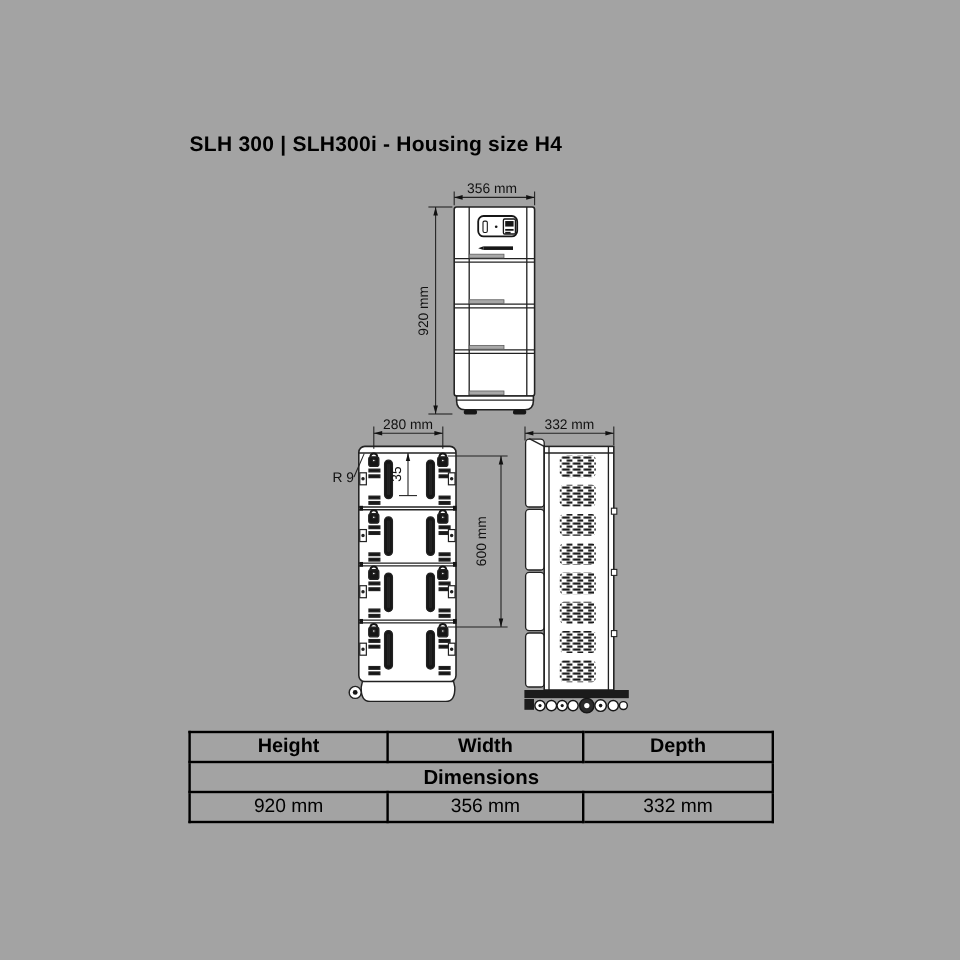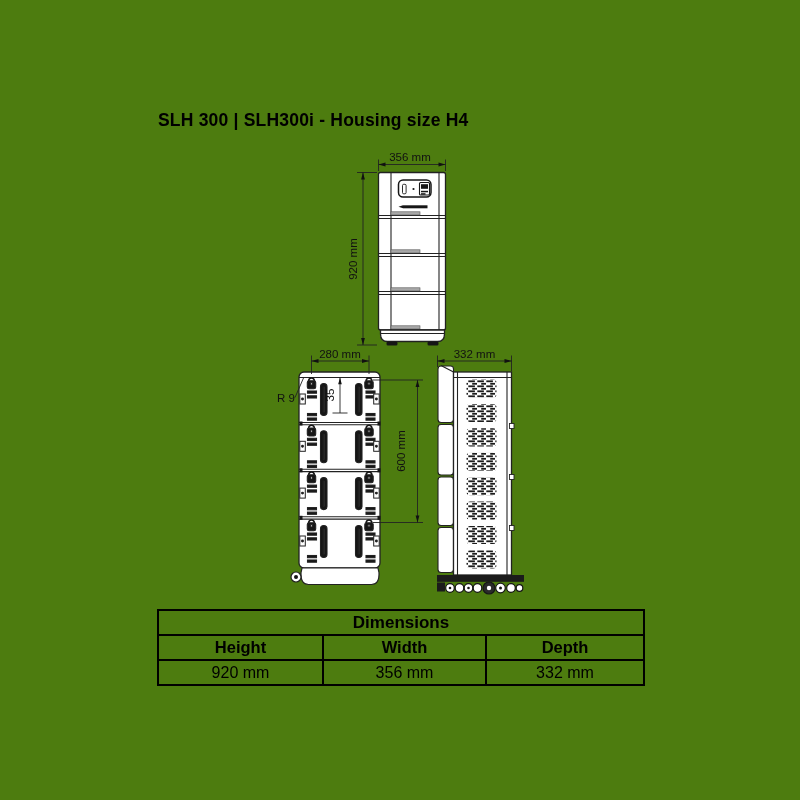--- a/index.html
+++ b/index.html
@@ -1,16 +1,16 @@
 <!DOCTYPE html>
 <html><head>
 <meta charset="utf-8">
 <style>
   html,body{margin:0;padding:0;background:#fff;}
-  #page{position:relative;width:800px;height:800px;background:#4d7c0f;overflow:hidden;
+  #page{position:relative;width:800px;height:800px;background:#a3a3a3;overflow:hidden;
         font-family:"Liberation Sans", sans-serif;color:#000;}
   #doc-title{position:absolute;left:158px;top:110px;font-size:17.5px;font-weight:bold;
              letter-spacing:.2px;white-space:nowrap;}
   svg.drawing{position:absolute;left:0;top:0;}
   svg text{font-family:"Liberation Sans", sans-serif;font-size:11.5px;fill:#111;}
   table.dim-table{position:absolute;left:157px;top:609px;width:486px;border-collapse:collapse;
                   table-layout:fixed;}
   table.dim-table th, table.dim-table td{border:2px solid #000;text-align:center;padding:0;
                   height:23px;overflow:hidden;white-space:nowrap;}
   table.dim-table th.tbl-title{font-size:17px;font-weight:bold;}
@@ -256,26 +256,26 @@
   </svg>
 
   <table class="dim-table">
     <colgroup>
         <col style="width:165px">
         <col style="width:163px">
         <col style="width:158px">
       </colgroup>
     <tbody>
       <tr>
-        <th class="tbl-title" colspan="3">Dimensions</th>
-      </tr>
-      <tr>
         <th class="col-h">Height</th>
         <th class="col-h">Width</th>
         <th class="col-h">Depth</th>
+      </tr>
+      <tr>
+        <th class="tbl-title" colspan="3">Dimensions</th>
       </tr>
       <tr>
         <td class="val">920 mm</td>
         <td class="val">356 mm</td>
         <td class="val">332 mm</td>
       </tr>
     </tbody>
   </table>
 
 </div>

